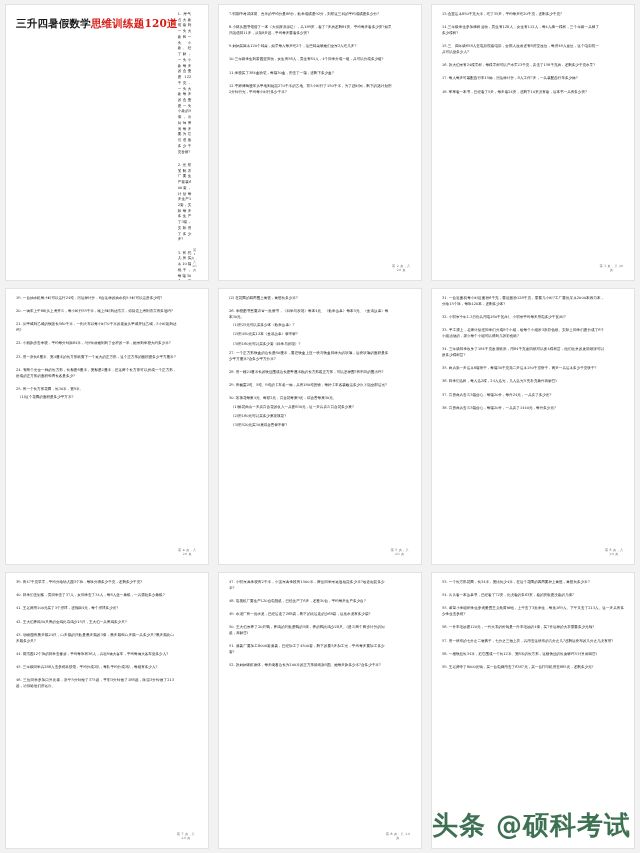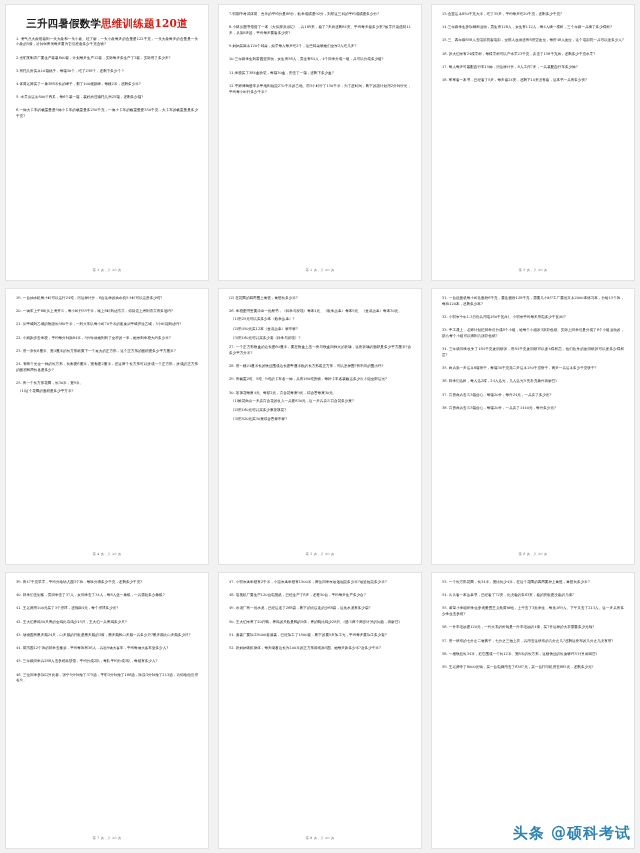--- a/index.html
+++ b/index.html
@@ -31,21 +31,21 @@
   }
 
   .page-card {
     background: #ffffff;
     border: 1px solid #e2e2e2;
     box-sizing: border-box;
     position: relative;
     overflow: hidden;
     padding: 7px 10px 4px 10px;
     display: flex;
-    flex-direction: column;
+    flex-direction: row;
   }
 
   .page-title {
     text-align: center;
     font-family: "DejaVu Serif", "Liberation Serif", serif;
     font-weight: bold;
     font-size: 10.5px;
     letter-spacing: 0.2px;
     margin: 6px 0 7px 0;
     line-height: 1.1;
@@ -86,23 +86,23 @@
     padding: 3px 0 4px 0;
     letter-spacing: 0.3px;
     margin-top: auto;
   }
 
   #watermark {
     position: absolute;
     right: 9px;
     bottom: 10px;
     font-family: "DejaVu Sans", "Liberation Sans", sans-serif;
-    font-size: 15px;
+    font-size: 26px;
     font-weight: bold;
-    color: #0369a1;
+    color: #14532d;
     opacity: 0.82;
     letter-spacing: 1px;
     white-space: nowrap;
     pointer-events: none;
   }
 </style>
 </head>
 <body>
 
 <div id="sheet-grid">

